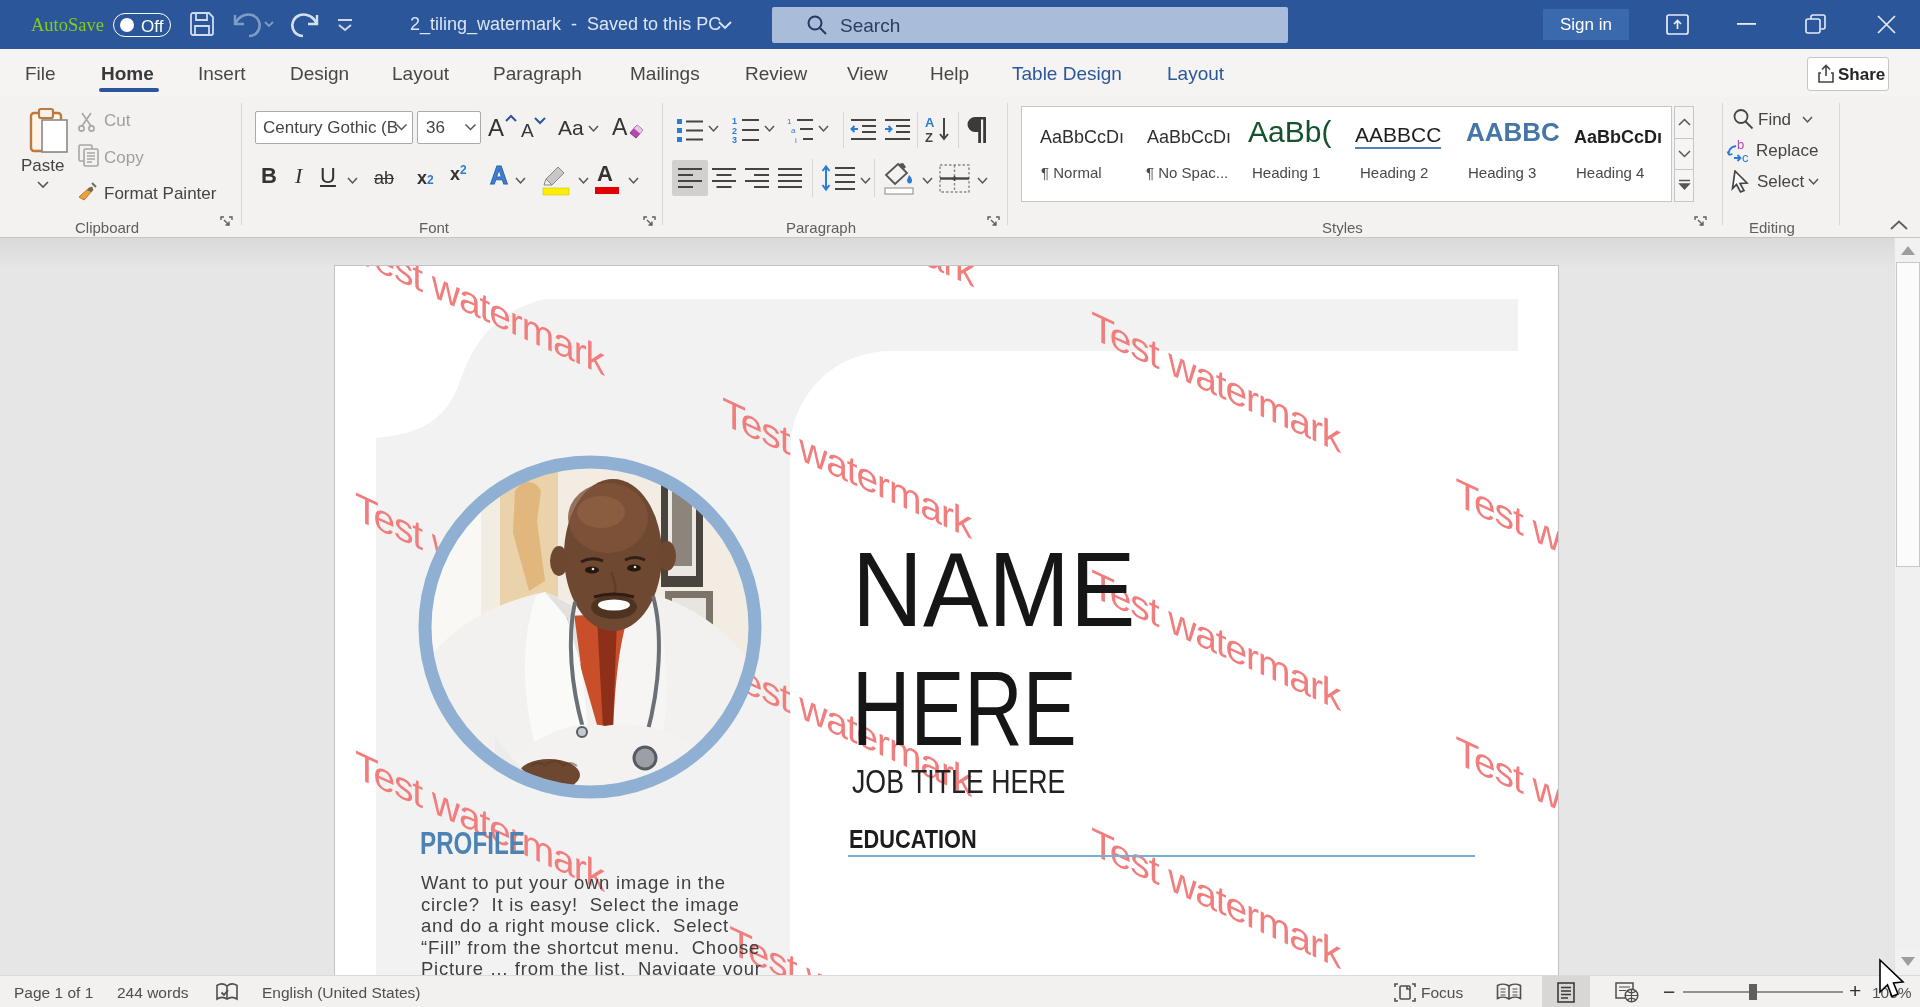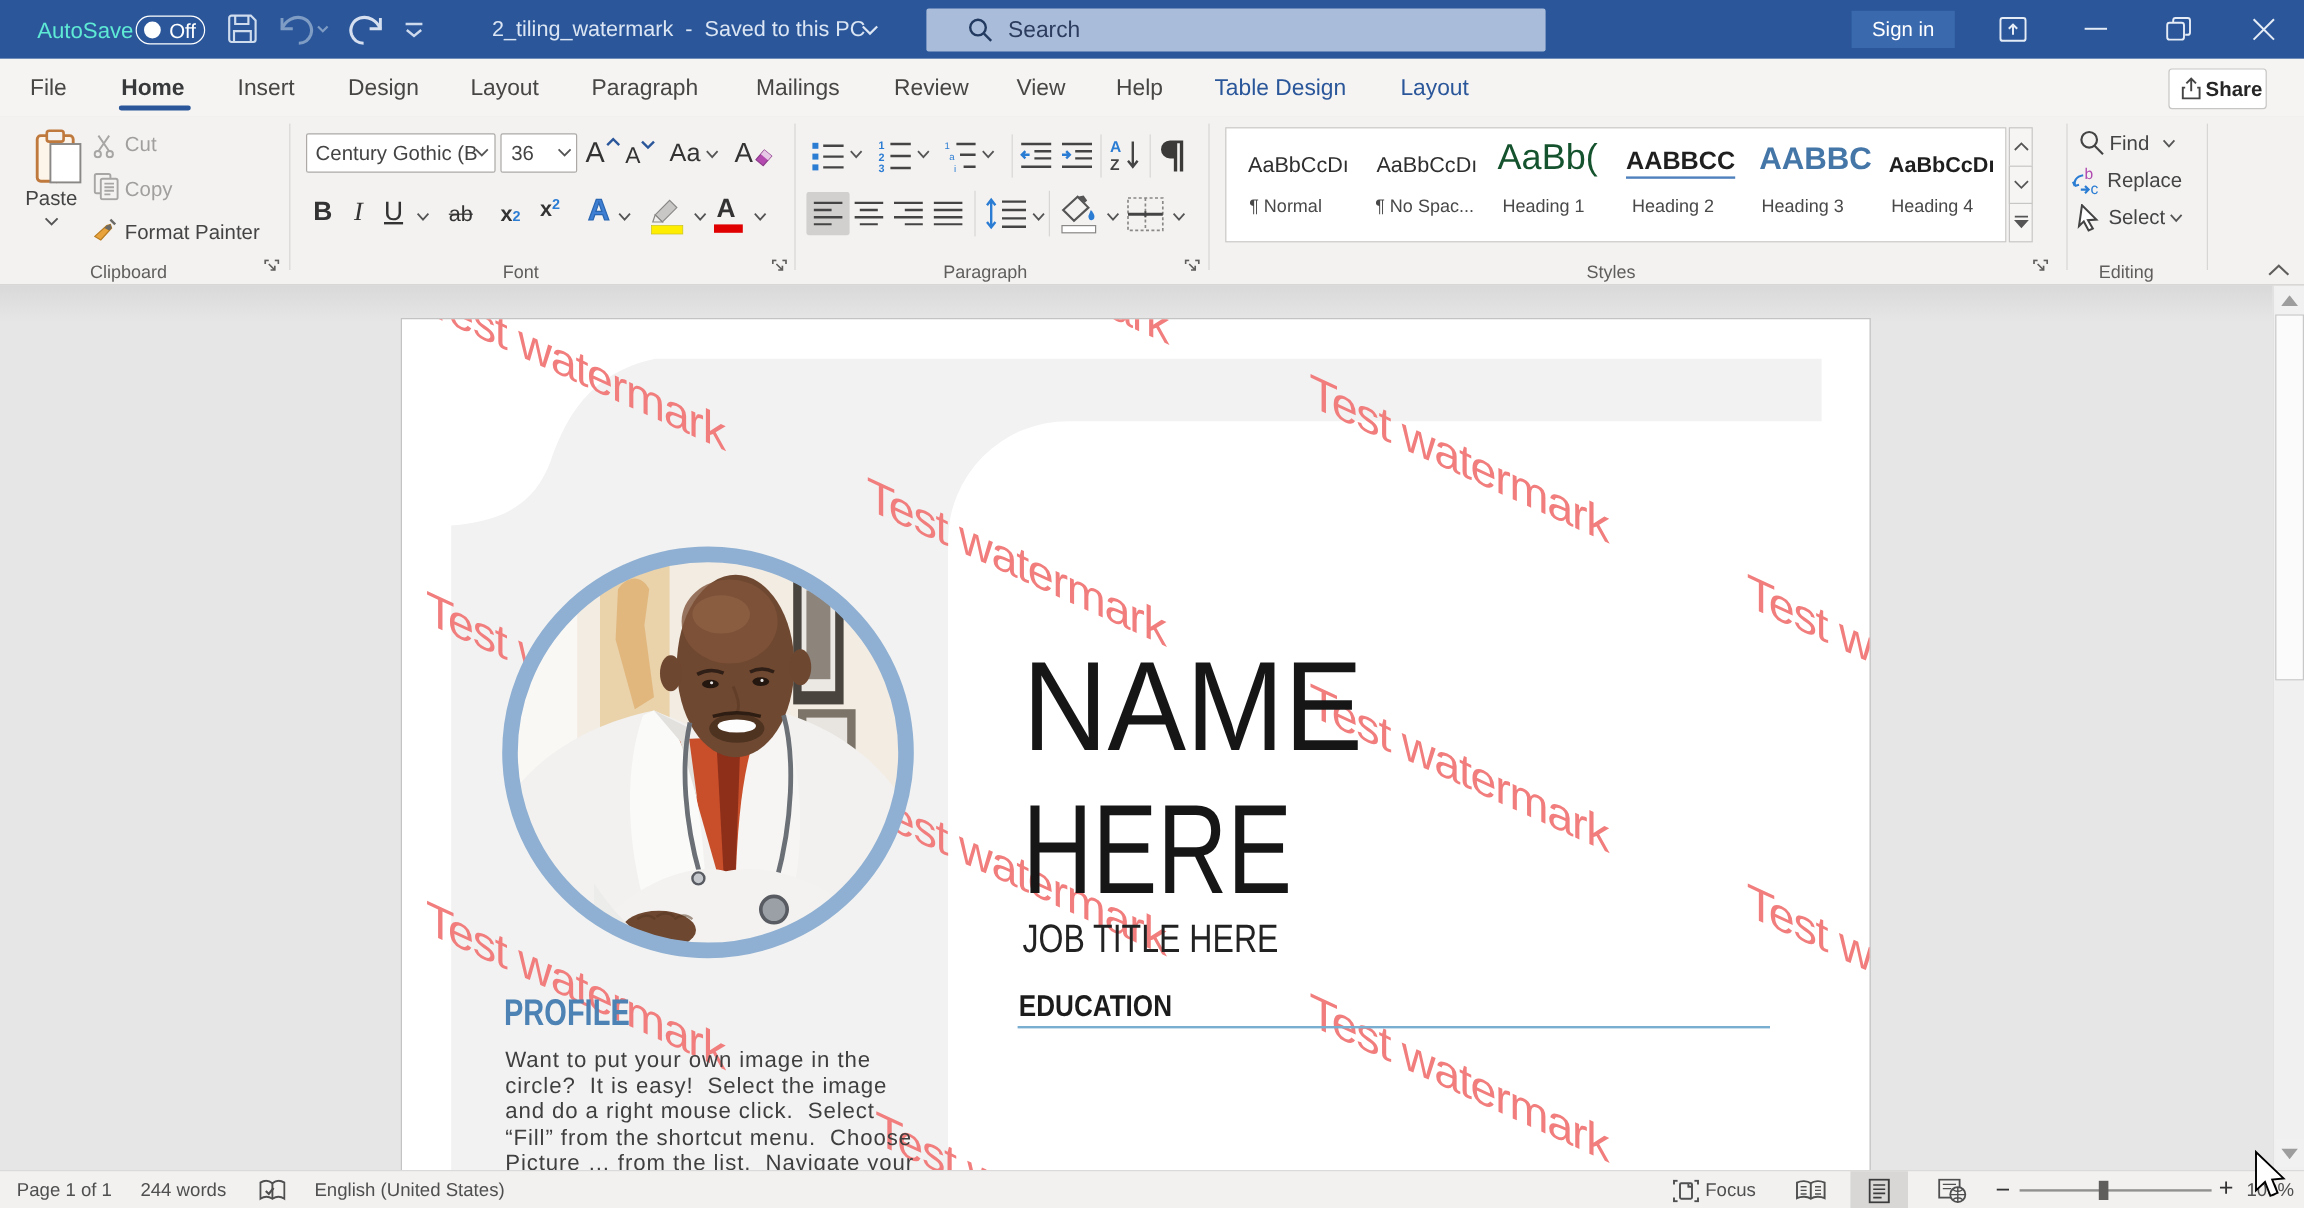--- a/index.html
+++ b/index.html
@@ -1,21 +1,21 @@
 <!DOCTYPE html>
 <html><head>
 <meta charset="utf-8">
 <style>
   * { margin:0; padding:0; box-sizing:border-box; }
   html,body { width:1920px; height:1007px; overflow:hidden; font-family:"Liberation Sans", sans-serif; }
   .abs { position:absolute; }
   #app { position:relative; width:1920px; height:1007px; background:#e6e6e6; }
   
   #titlebar { position:absolute; left:0; top:0; width:1920px; height:49px; background:#2b579a; color:#dce6f4; }
-  #autosave { left:31px; top:15px; font-size:18.5px; color:#5eead4; }
+  #autosave { left:31px; top:15px; font-size:18.5px; color:#84cc16;font-family:Liberation Serif, serif; }
   #pill { left:113px; top:13px; width:58px; height:24px; border:1.5px solid #fff; border-radius:12px; }
   #pillc { left:120px; top:18px; width:14px; height:14px; border-radius:50%; background:#fff; }
   #pilloff { left:141px; top:17px; font-size:17px; color:#fff; }
   #doctitle { left:410px; top:14px; font-size:18px; color:#dbe5f3; }
   #searchbox { left:772px; top:7px; width:516px; height:36px; background:#a9bcd9; border-radius:2px; }
   #searchtxt { left:840px; top:15px; font-size:19px; color:#2c3c5e; }
   #signin { left:1543px; top:9px; width:86px; height:31px; background:#3b69ae; color:#fff; font-size:17px; text-align:center; line-height:31px; }
   
   #tabrow { position:absolute; left:0; top:49px; width:1920px; height:48px; background:#f5f4f3; }
   .tab { position:absolute; top:63px; font-size:19px; color:#484644; white-space:nowrap; }
@@ -323,21 +323,21 @@
         <path d="M1 1 l4.5 5 4.5-5"></path>
       </svg>
 
     <div class="abs" style="left:1021px;top:9px;width:651px;height:96px;background:#fff;border:1px solid #c8c6c4"></div>
     <div class="abs" style="left:1040px;top:30px;font-size:18px;color:#2f2f2f;white-space:nowrap">AaBbCcDı</div>
     <div class="abs" style="left:1041px;top:67px;font-size:15px;color:#494949;white-space:nowrap">¶ Normal</div>
     <div class="abs" style="left:1147px;top:30px;font-size:18px;color:#2f2f2f;white-space:nowrap">AaBbCcDı</div>
     <div class="abs" style="left:1146px;top:67px;font-size:15px;color:#494949;white-space:nowrap">¶ No Spac...</div>
     <div class="abs" style="left:1248px;top:18px;font-size:30px;color:#14532d;white-space:nowrap">AaBb(</div>
     <div class="abs" style="left:1252px;top:67px;font-size:15px;color:#494949;white-space:nowrap">Heading 1</div>
-    <div class="abs" style="left:1355px;top:26px;font-size:21px;font-weight:bold;color:#1f1f1f;border-bottom:2px solid #4f81bd;white-space:nowrap">AABBCC</div>
+    <div class="abs" style="left:1355px;top:26px;font-size:21px;font-weight:normal;color:#1f1f1f;border-bottom:2px solid #4f81bd;white-space:nowrap">AABBCC</div>
     <div class="abs" style="left:1360px;top:67px;font-size:15px;color:#494949;white-space:nowrap">Heading 2</div>
     <div class="abs" style="left:1466px;top:20px;font-size:26px;font-weight:bold;color:#4576a8;white-space:nowrap">AABBC</div>
     <div class="abs" style="left:1468px;top:67px;font-size:15px;color:#494949;white-space:nowrap">Heading 3</div>
     <div class="abs" style="left:1574px;top:30px;font-size:18px;font-weight:bold;color:#1f1f1f;white-space:nowrap">AaBbCcDı</div>
     <div class="abs" style="left:1576px;top:67px;font-size:15px;color:#494949;white-space:nowrap">Heading 4</div>
     <div class="abs" style="left:1674px;top:9px;width:20px;height:96px;background:#f6f5f4;border:1px solid #c8c6c4"></div>
     <div class="abs" style="left:1674px;top:41px;width:20px;height:32px;background:#f6f5f4;border:1px solid #c8c6c4"></div>
     <svg class="abs" style="left:1678px;top:21px" width="13" height="8" viewBox="0 0 13 8" fill="none" stroke="#555" stroke-width="1.5">
         <path d="M1 7 L6.5 1.5 12 7"></path>
       </svg>

